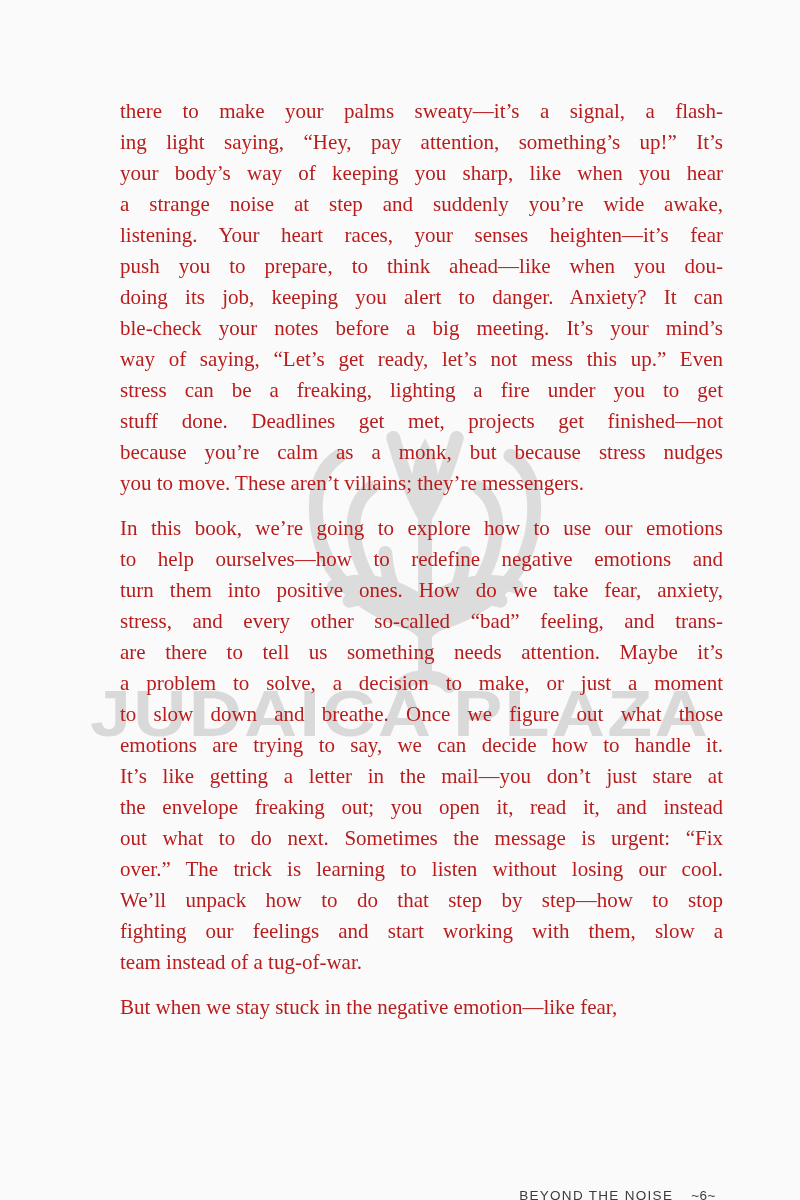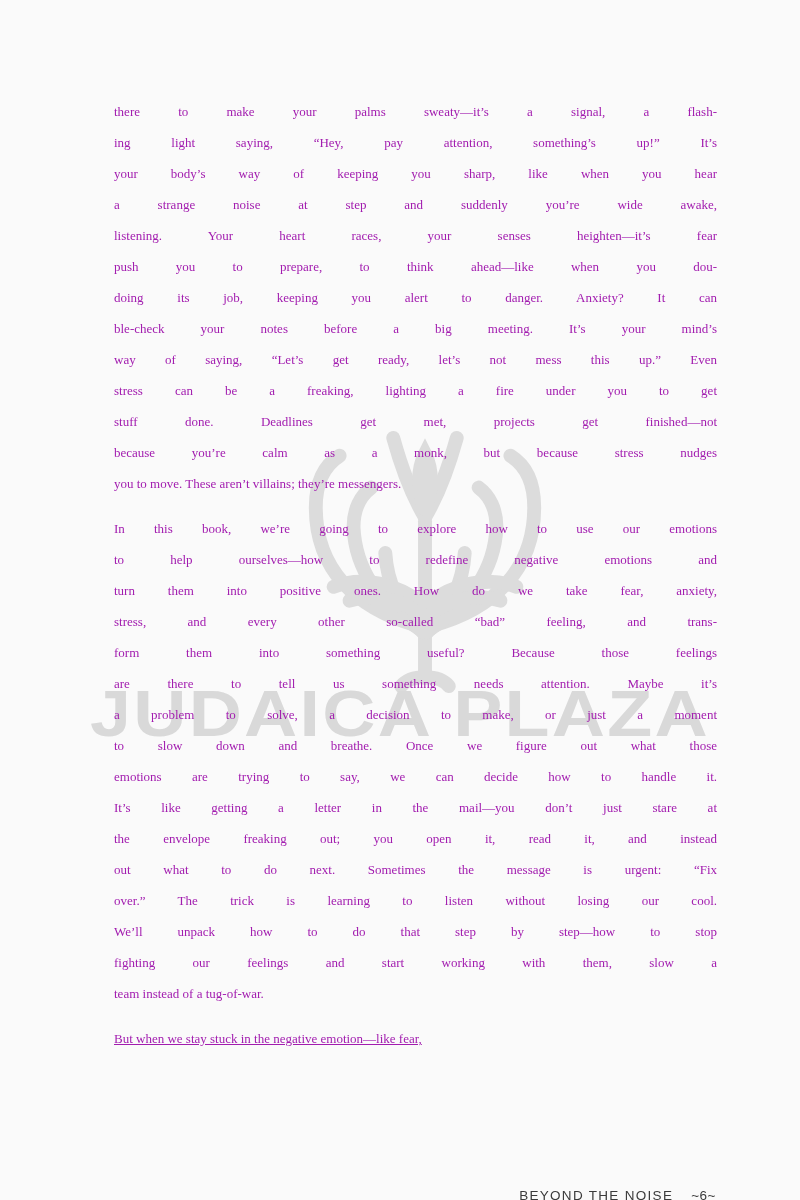--- a/index.html
+++ b/index.html
@@ -20,26 +20,26 @@
     transform:translateX(-50%) scaleX(1.15);
     transform-origin:center;
     font-family:"Liberation Sans",sans-serif;
     font-weight:bold;font-size:64px;letter-spacing:2px;
     color:#d9d9d9;white-space:nowrap;line-height:1;
   }
 
   
   .text-block{
     position:absolute;z-index:1;
-    left:114px;top:96px;width:603px;
-    color:#a21caf;
-    font-size:13px;
+    left:120px;top:96px;width:603px;
+    color:#b91c1c;
+    font-size:21px;
   }
   .para{margin:0 0 14px 0;}
-  .para:last-child{margin-bottom:17px;text-decoration:underline;}
+  .para:last-child{margin-bottom:17px;}
   .line{
     height:31px;line-height:31px;
     text-align:justify;
     text-align-last:justify;
     white-space:nowrap;
   }
   .para .line:last-child{text-align-last:left;}
 
   
   .footer{
@@ -101,21 +101,20 @@
         <div class="line">stress can be a freaking, lighting a fire under you to get</div>
         <div class="line">stuff done. Deadlines get met, projects get finished—not</div>
         <div class="line">because you’re calm as a monk, but because stress nudges</div>
         <div class="line">you to move. These aren’t villains; they’re messengers.</div>
       </div>
       <div class="para">
         <div class="line">In this book, we’re going to explore how to use our emotions</div>
         <div class="line">to help ourselves—how to redefine negative emotions and</div>
         <div class="line">turn them into positive ones. How do we take fear, anxiety,</div>
         <div class="line">stress, and every other so-called “bad” feeling, and trans-</div>
-        <div class="line">form them into something useful? Because those feelings</div>
         <div class="line">are there to tell us something needs attention. Maybe it’s</div>
         <div class="line">a problem to solve, a decision to make, or just a moment</div>
         <div class="line">to slow down and breathe. Once we figure out what those</div>
         <div class="line">emotions are trying to say, we can decide how to handle it.</div>
         <div class="line">It’s like getting a letter in the mail—you don’t just stare at</div>
         <div class="line">the envelope freaking out; you open it, read it, and instead</div>
         <div class="line">out what to do next. Sometimes the message is urgent: “Fix</div>
         <div class="line">over.” The trick is learning to listen without losing our cool.</div>
         <div class="line">We’ll unpack how to do that step by step—how to stop</div>
         <div class="line">fighting our feelings and start working with them, slow a</div>

